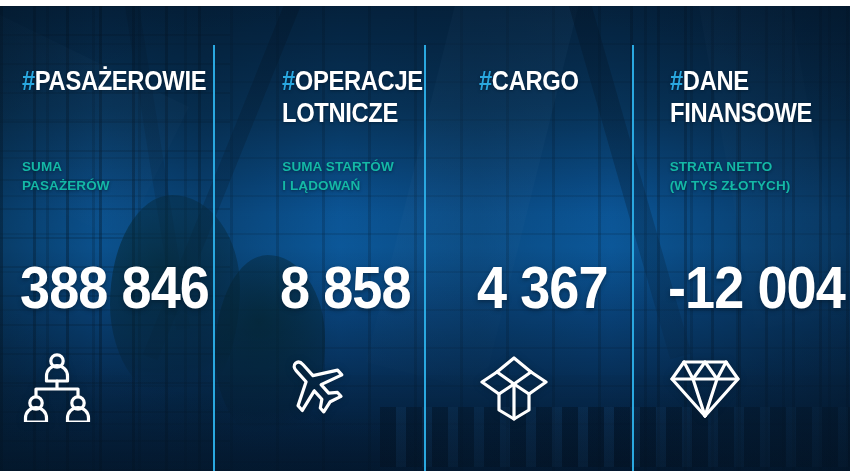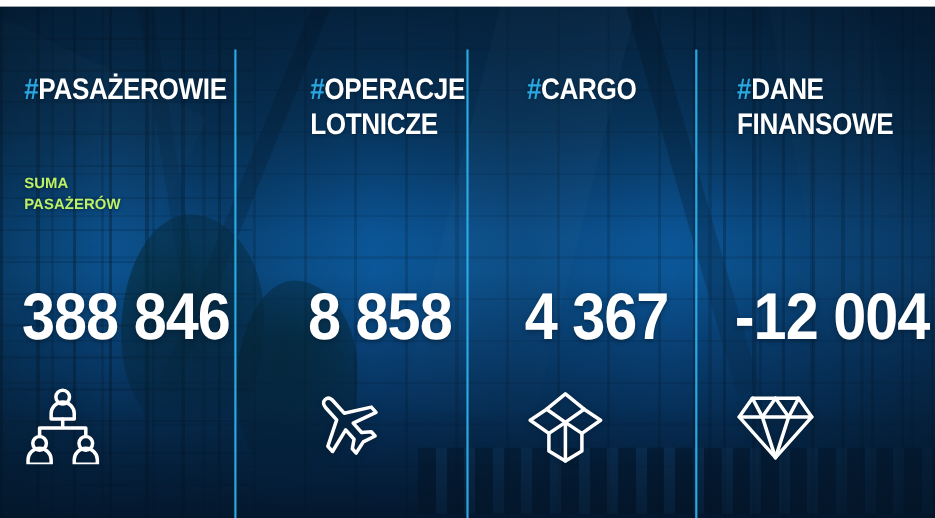--- a/index.html
+++ b/index.html
@@ -209,21 +209,21 @@
   .subtitle {
     position: absolute;
     top: 158px;
     left: 22px;
     right: 8px;
     margin: 0;
     font-size: 13.5px;
     font-weight: bold;
     line-height: 1.38;
     letter-spacing: 0.1px;
-    color: #bef264;
+    color: #14b8a6;
     text-transform: uppercase;
     white-space: pre-line;
     text-shadow: 0 1px 3px rgba(3,24,42,0.6);
   }
 
   
   .value {
     position: absolute;
     top: 258px;
     left: 20px;
@@ -306,20 +306,22 @@
           <path d="M3.5 70 v-4 a10.5 10.5 0 0 1 21 0 v4 z"></path>
           <circle cx="56" cy="51" r="6.2"></circle>
           <path d="M45.5 70 v-4 a10.5 10.5 0 0 1 21 0 v4 z"></path>
         </svg>
       </div>
     </div>
 
     <div class="panel p2">
       <h2 class="hashtag-title"><span class="hash">#</span><span>OPERACJE
 LOTNICZE</span></h2>
+      <p class="subtitle">SUMA STARTÓW
+I LĄDOWAŃ</p>
       <p class="value">8 858</p>
       <div class="icon-wrap">
         <svg width="70" height="70" viewBox="0 0 70 70" fill="none" stroke="#ffffff" stroke-width="3.2" stroke-linejoin="round" stroke-linecap="round">
           <g transform="rotate(-42 35 35)">
             <path d="M35 3
                      c3.2 0 4.6 2.6 4.6 6.2
                      v14.6
                      l22 12.4 v6.4 l-22 -6.6
                      v11.4
                      l7 5.4 v5.2 l-11.6 -3.2
@@ -343,20 +345,22 @@
           <path d="M52 20 L67 30 L50 42 L35 32"></path>
           <path d="M20 42 v16 L35 67 L50 58 V42"></path>
           <path d="M35 32 v35"></path>
         </svg>
       </div>
     </div>
 
     <div class="panel p4">
       <h2 class="hashtag-title"><span class="hash">#</span><span>DANE
 FINANSOWE</span></h2>
+      <p class="subtitle">STRATA NETTO
+(W TYS ZŁOTYCH)</p>
       <p class="value">-12 004</p>
       <div class="icon-wrap">
         <svg width="70" height="70" viewBox="0 0 70 70" fill="none" stroke="#ffffff" stroke-width="3.2" stroke-linejoin="round" stroke-linecap="round">
           <path d="M14 10 H56 L68 27 L35 64 L2 27 Z"></path>
           <path d="M2 27 H68"></path>
           <path d="M14 10 L23 27 L35 64"></path>
           <path d="M56 10 L47 27 L35 64"></path>
           <path d="M35 10 L23 27 M35 10 L47 27"></path>
         </svg>
       </div>

